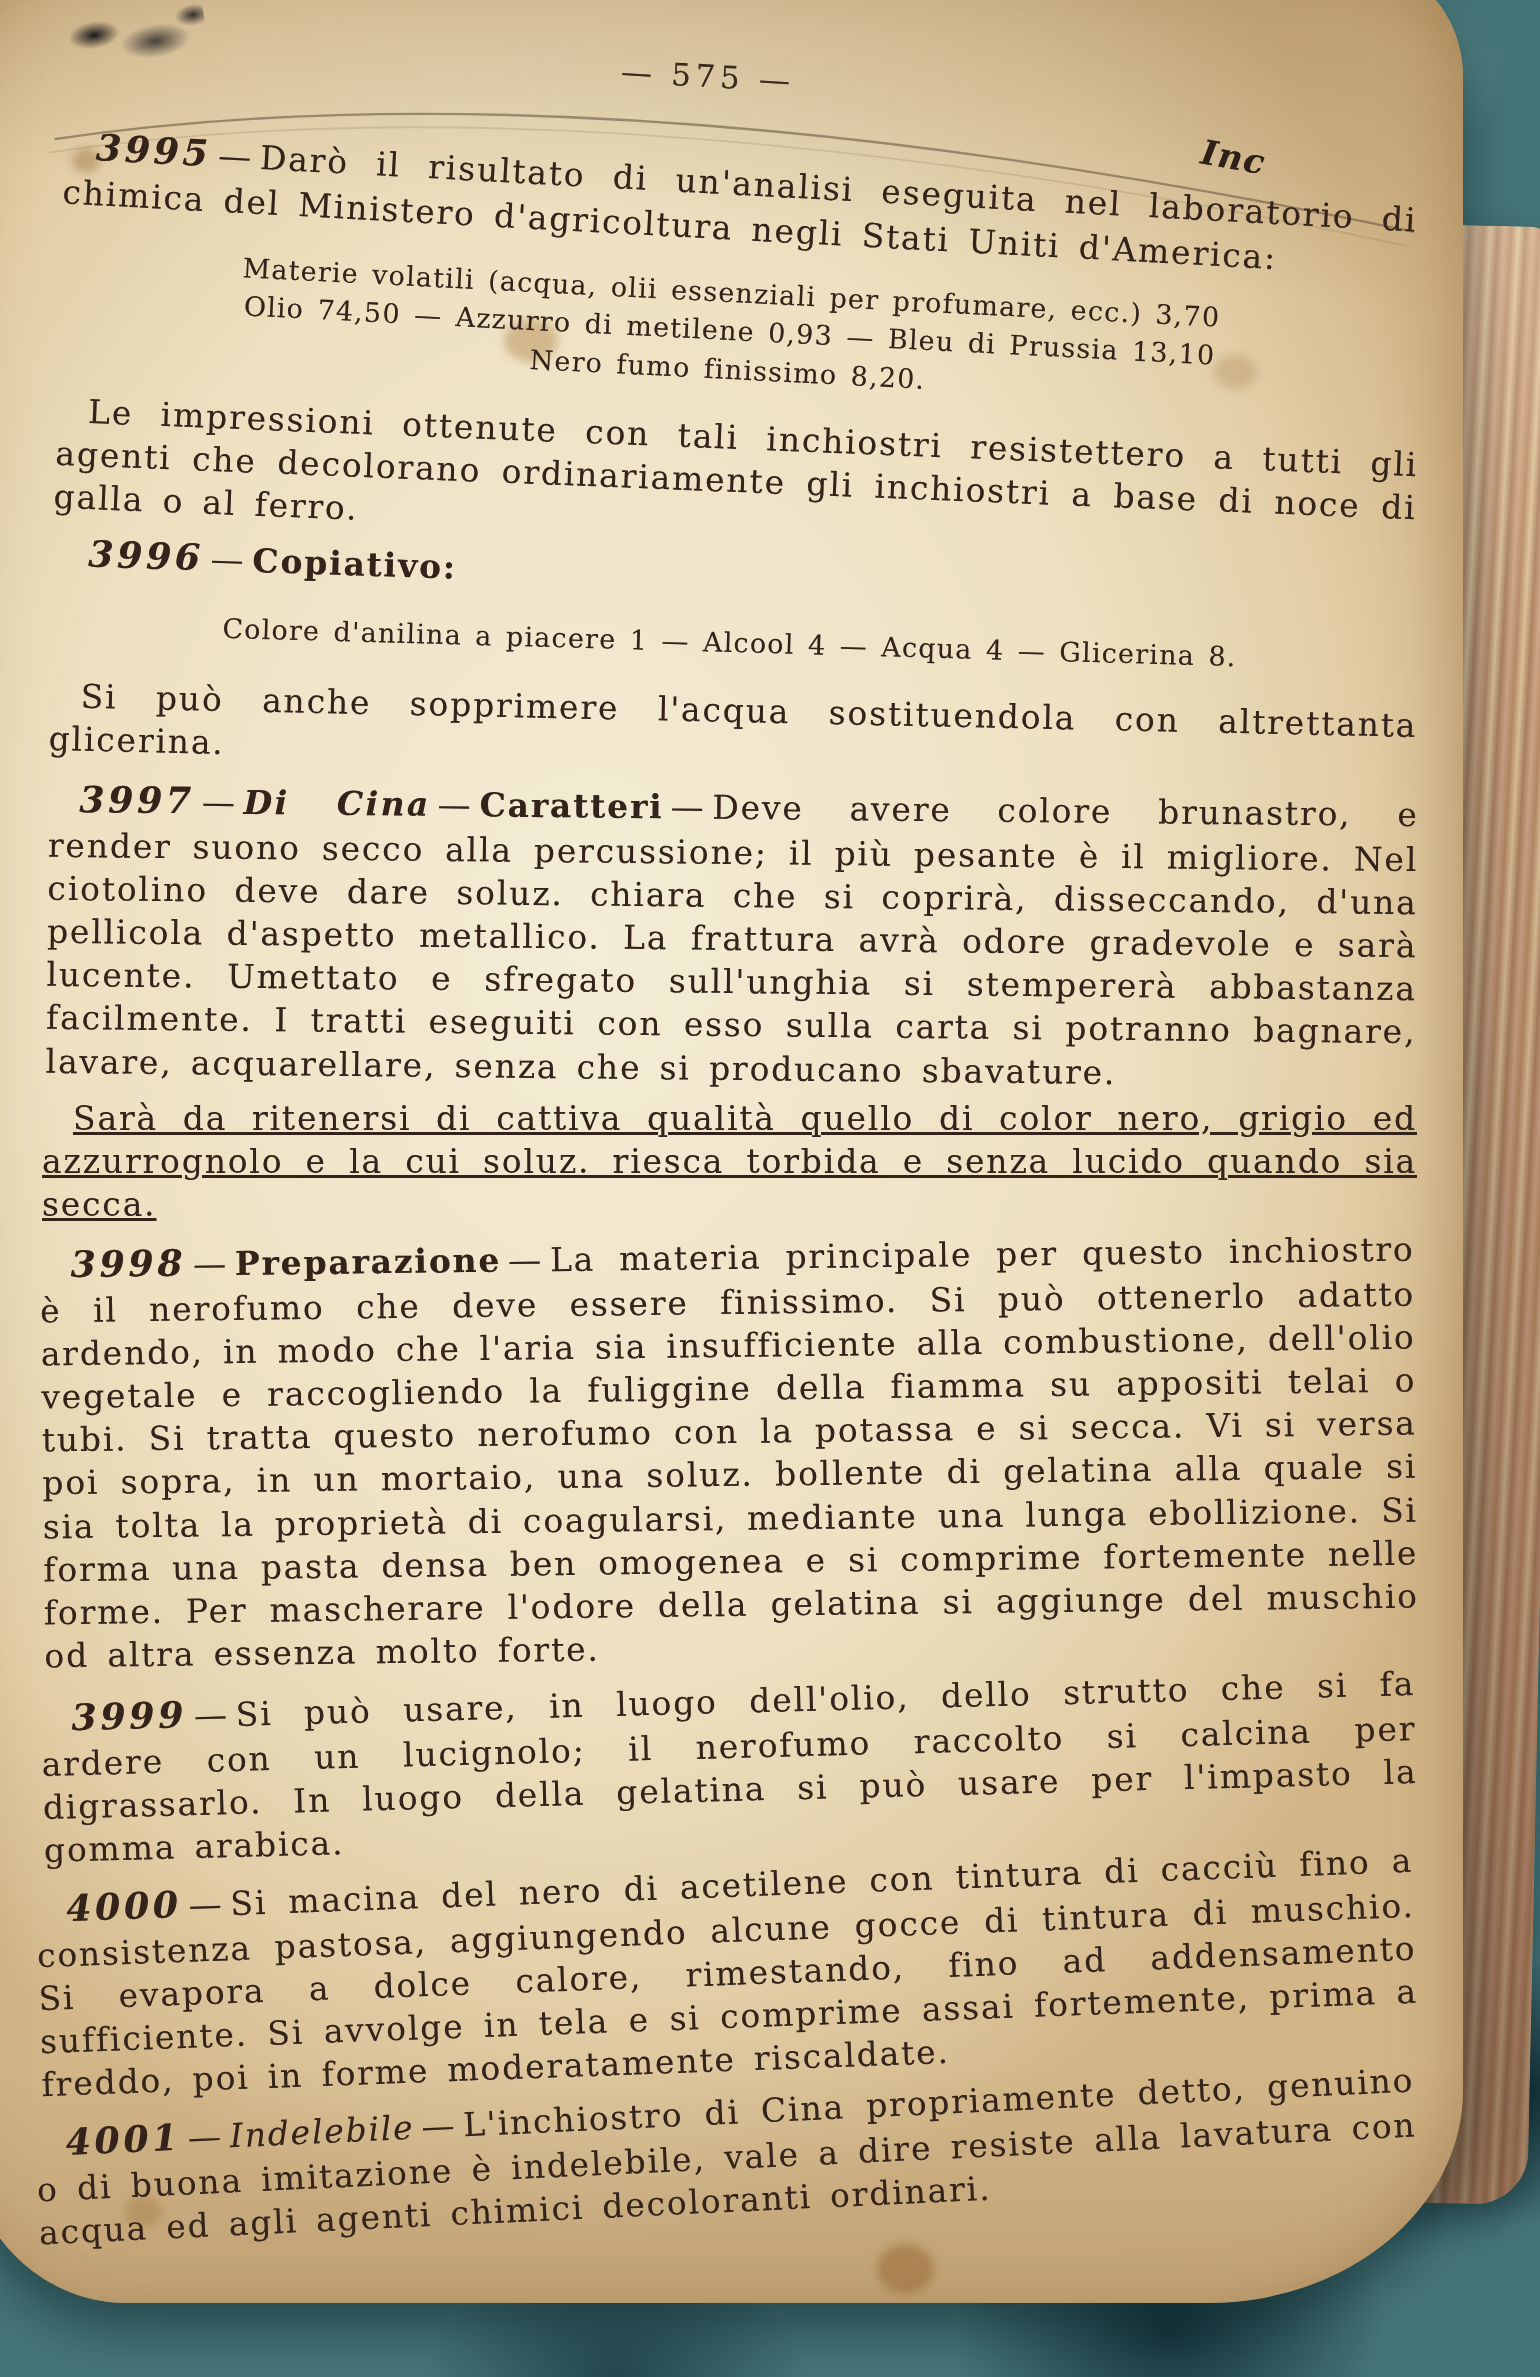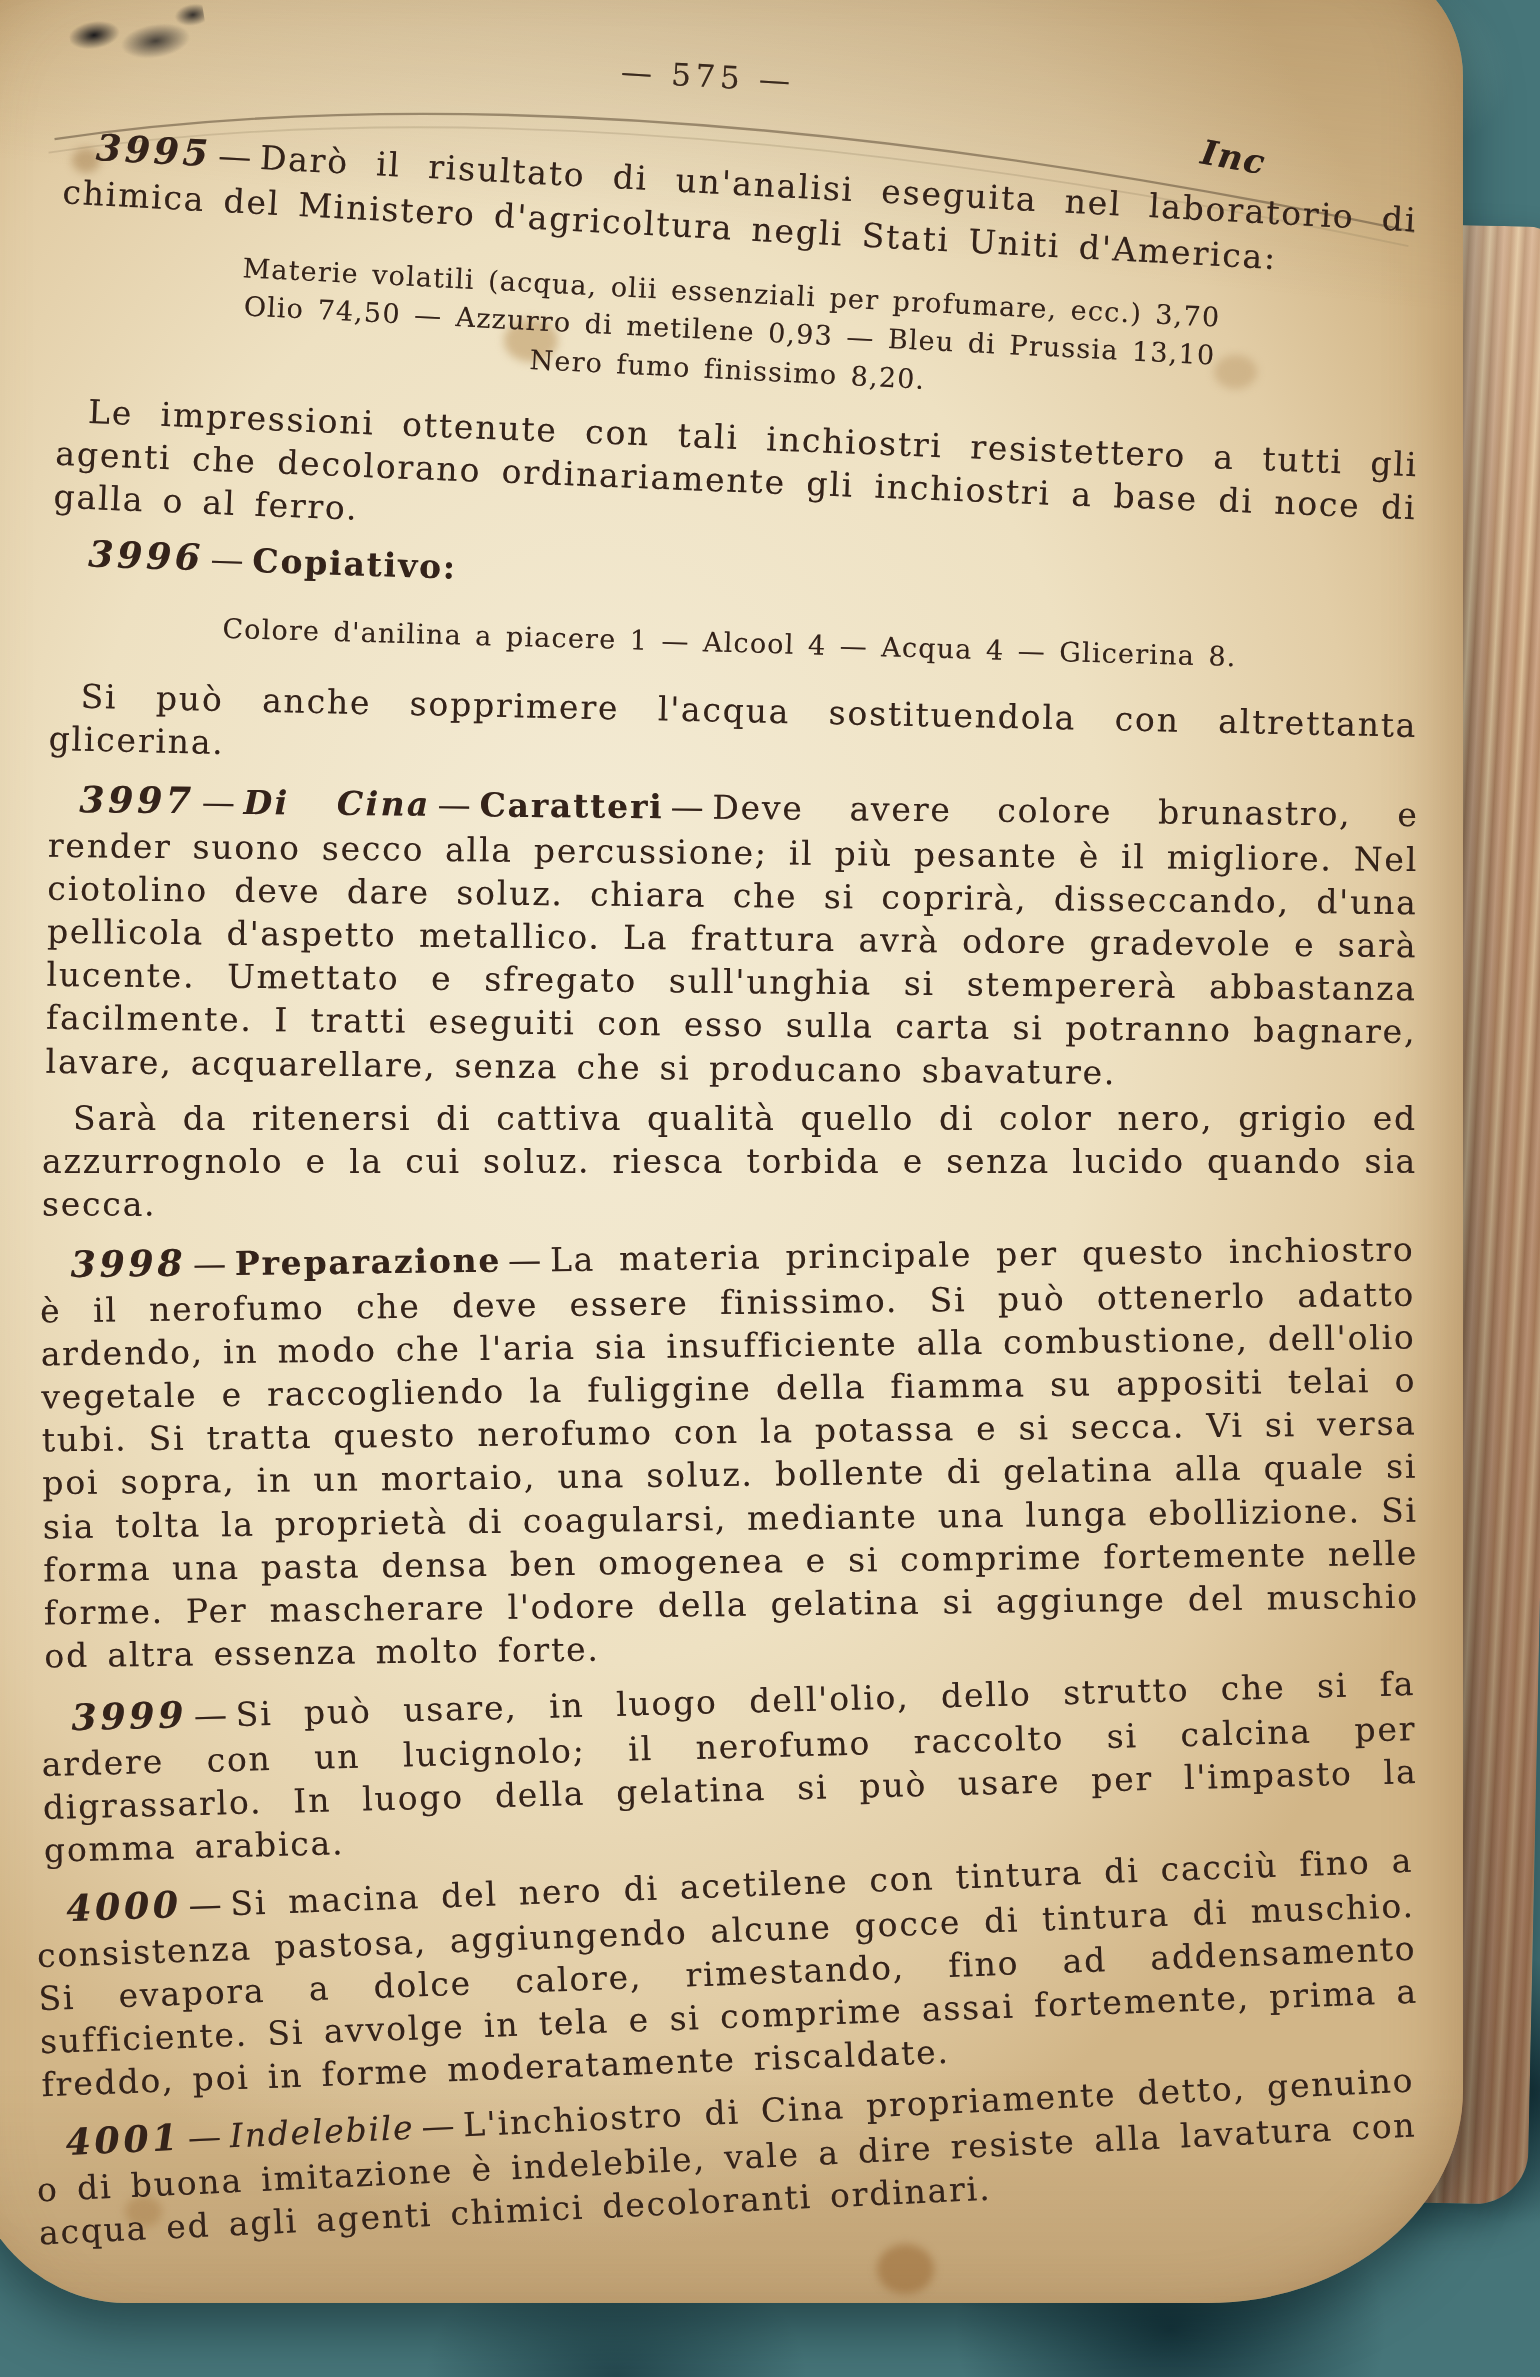--- a/index.html
+++ b/index.html
@@ -116,21 +116,21 @@
       <div class="recipe" style="transform:rotate(1.6deg);">
         <div>Colore d'anilina a piacere 1 — Alcool 4 — Acqua 4 — Glicerina 8.</div>
       </div>
 
       <p class="para" style="transform:rotate(1.25deg);margin-left:7px;">Si può anche sopprimere l'acqua sostituendola con altrettanta glicerina.</p>
 
       <p class="para" style="transform:rotate(0.6deg);margin-left:4.7px;">
         <span class="num">3997</span><span class="sep">—</span><span class="t-bi">Di Cina</span><span class="sep">—</span><span class="t-bold">Caratteri</span><span class="sep">—</span><span>Deve avere colore brunastro, e render suono secco alla percussione; il più pesante è il migliore. Nel ciotolino deve dare soluz. chiara che si coprirà, disseccando, d'una pellicola d'aspetto metallico. La frattura avrà odore gradevole e sarà lucente. Umettato e sfregato sull'unghia si stempererà abbastanza facilmente. I tratti eseguiti con esso sulla carta si potranno bagnare, lavare, acquarellare, senza che si producano sbavature.</span>
       </p>
 
-      <p class="para" style="transform:rotate(0deg);">Sarà da ritenersi di cattiva qualità quello di color nero, grigio ed azzurrognolo e la cui soluz. riesca torbida e senza lucido quando sia secca.</p>
+      <p class="para" style="transform:rotate(0deg);text-decoration:underline;">Sarà da ritenersi di cattiva qualità quello di color nero, grigio ed azzurrognolo e la cui soluz. riesca torbida e senza lucido quando sia secca.</p>
 
       <p class="para" style="transform:rotate(-0.7deg);">
         <span class="num">3998</span><span class="sep">—</span><span class="t-bold">Preparazione</span><span class="sep">—</span><span>La materia principale per questo inchiostro è il nerofumo che deve essere finissimo. Si può ottenerlo adatto ardendo, in modo che l'aria sia insufficiente alla combustione, dell'olio vegetale e raccogliendo la fuliggine della fiamma su appositi telai o tubi. Si tratta questo nerofumo con la potassa e si secca. Vi si versa poi sopra, in un mortaio, una soluz. bollente di gelatina alla quale si sia tolta la proprietà di coagularsi, mediante una lunga ebollizione. Si forma una pasta densa ben omogenea e si comprime fortemente nelle forme. Per mascherare l'odore della gelatina si aggiunge del muschio od altra essenza molto forte.</span>
       </p>
 
       <p class="para" style="transform:rotate(-1.5deg);">
         <span class="num">3999</span><span class="sep">—</span><span>Si può usare, in luogo dell'olio, dello strutto che si fa ardere con un lucignolo; il nerofumo raccolto si calcina per digrassarlo. In luogo della gelatina si può usare per l'impasto la gomma arabica.</span>
       </p>
 
       <p class="para" style="transform:rotate(-2.1deg);margin-left:-3.6px;">

